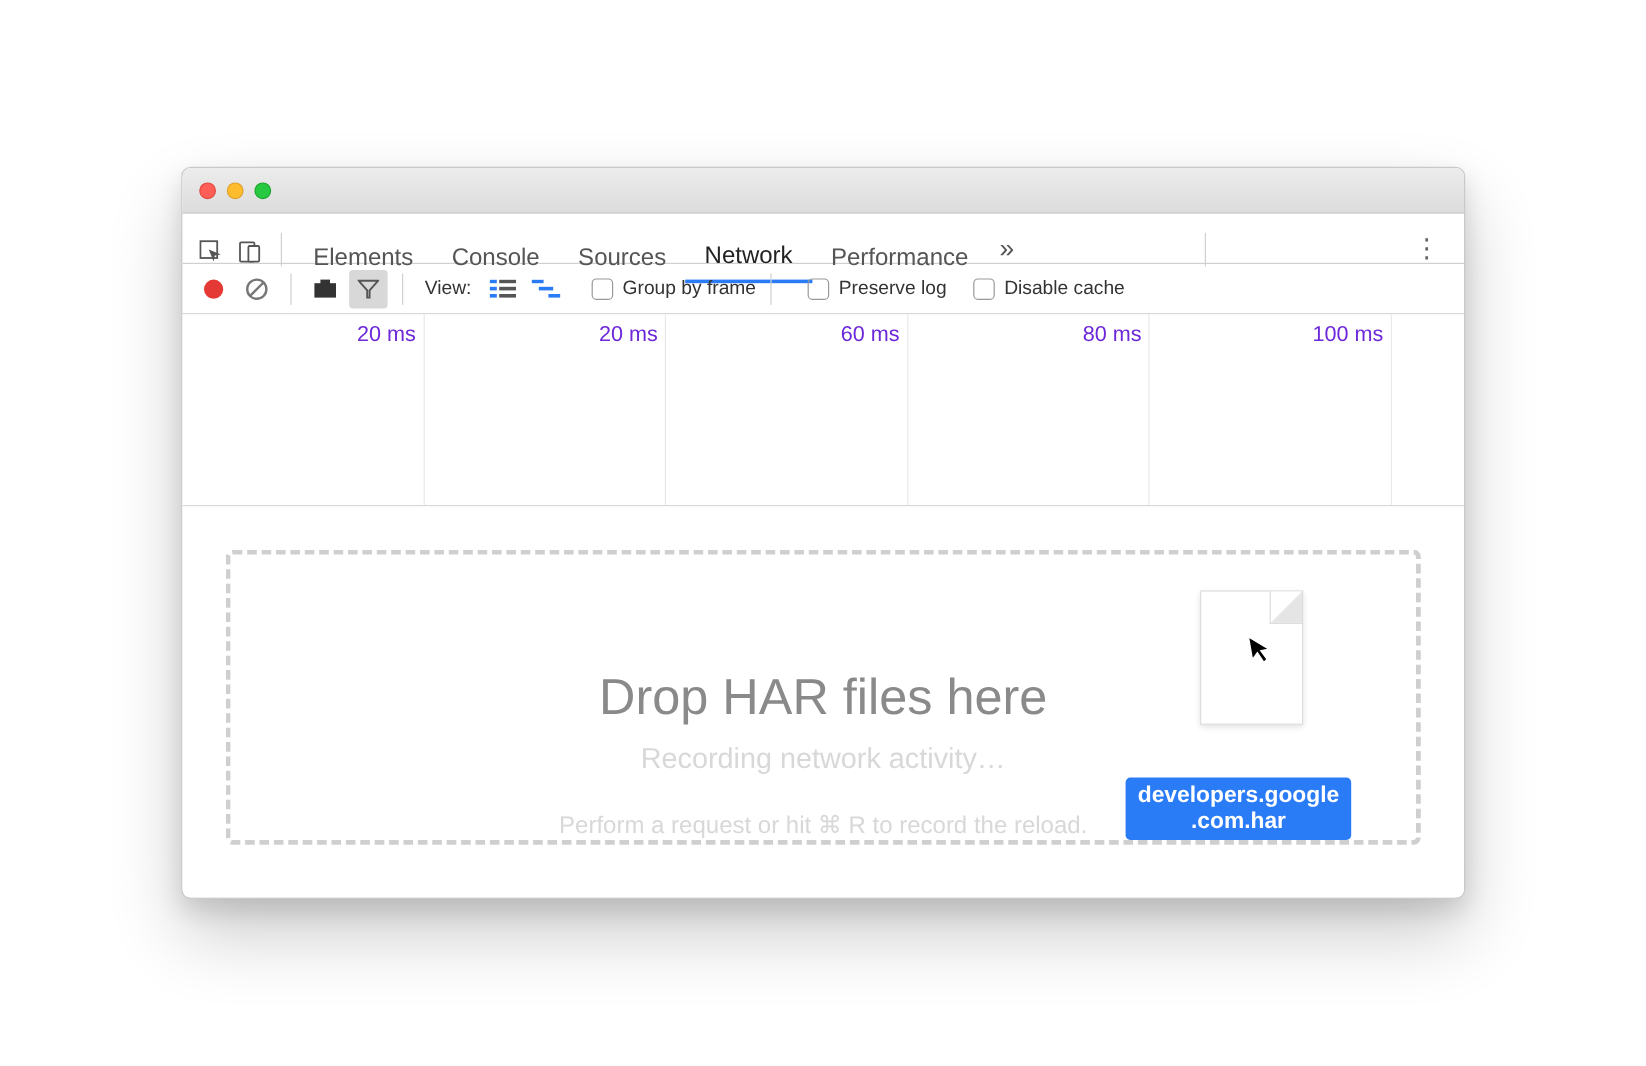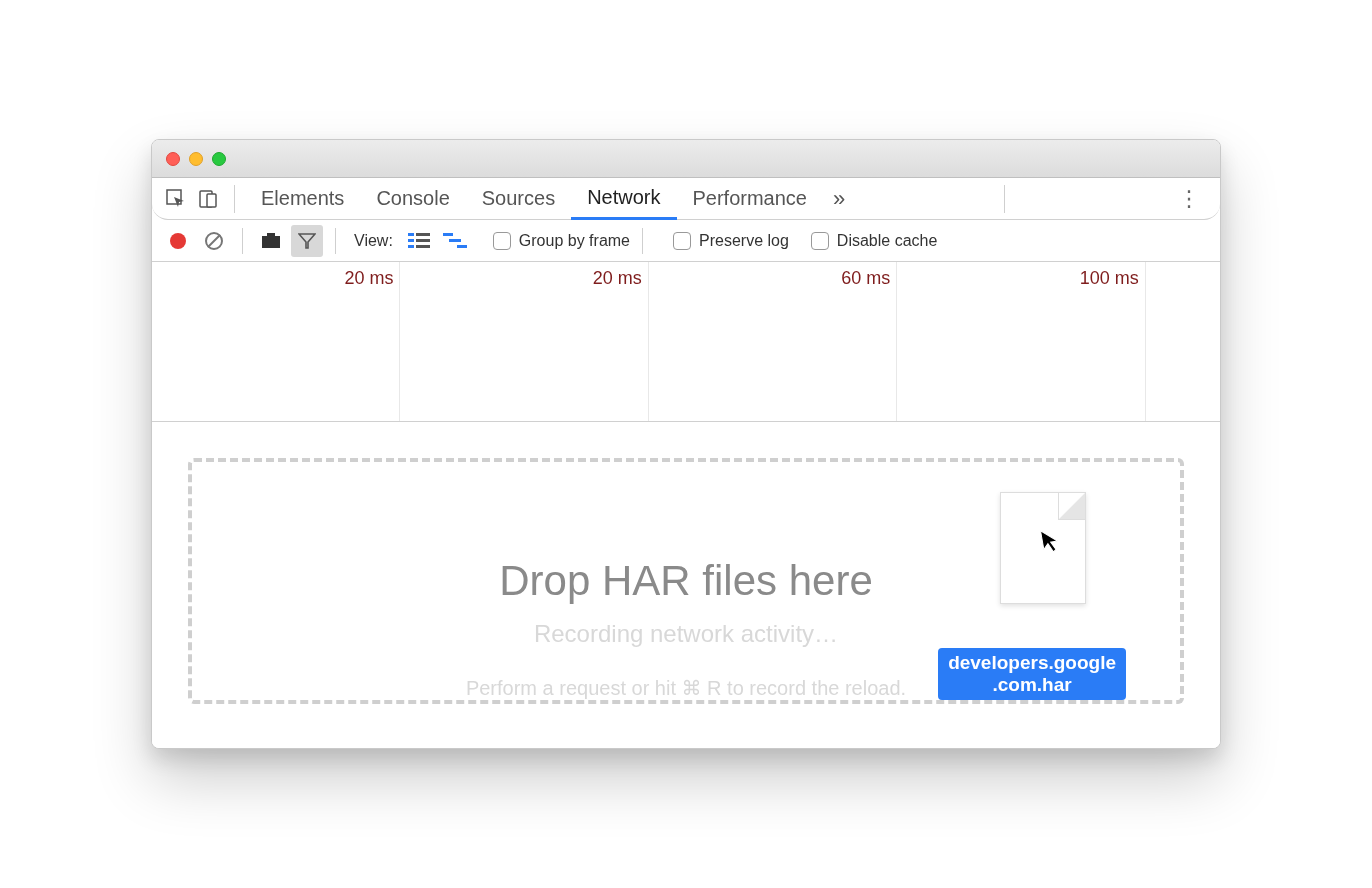--- a/index.html
+++ b/index.html
@@ -29,22 +29,22 @@
   position: relative;
 }
 .traffic { display:flex; gap:9px; position:absolute; left:14px; }
 .tl { width:14px; height:14px; border-radius:50%; }
 .tl.close{background:#ff5f57;border:1px solid #e1483f;}
 .tl.min{background:#ffbd2e;border:1px solid #e0a028;}
 .tl.max{background:#28c940;border:1px solid #1fa830;}
 .title { margin:0 auto; font-size:18px; color:#3a3a3a; }
 .tabbar {
   height:42px; border-bottom:1px solid #d0d0d0;
-  display:flex; align-items:center; padding:0 8px;
-  font-size:20px; color:#555;border-radius:16px;
+  display:flex; align-items:flex-start; padding:16px 8px;
+  font-size:20px; color:#555;
 }
 .tabbar .icon-btn{width:32px;height:32px;display:flex;align-items:center;justify-content:center;border-radius:3px;}
 .tabbar .divider{width:1px;height:28px;background:#cfcfcf;margin:0 10px;}
 .tab{padding:0 16px;height:42px;display:flex;align-items:center;cursor:pointer;color:#555;}
 .tab.active{color:#222;border-bottom:3px solid #2a7cf6;font-weight:500;margin-bottom:-1px;}
 .more{font-size:22px;padding:0 10px;color:#555;}
 .menu-dots{margin-left:auto;padding:0 14px;font-size:22px;color:#666;letter-spacing:-2px;}
 .toolbar{
   height:42px;border-bottom:1px solid #d0d0d0;display:flex;align-items:center;
   padding:0 10px;font-size:16px;color:#333;gap:4px;
@@ -54,21 +54,21 @@
 .record-dot{width:16px;height:16px;border-radius:50%;background:#e53935;}
 .vdiv{width:1px;height:26px;background:#cfcfcf;margin:0 8px;}
 .viewlabel{margin:0 6px;}
 .checkbox{width:18px;height:18px;border:1.5px solid #999;border-radius:4px;display:inline-block;margin-right:8px;vertical-align:-3px;}
 .opt{display:flex;align-items:center;margin-left:18px;white-space:nowrap;}
 .timeline{
   height:160px;border-bottom:1px solid #d0d0d0;background:#fff;display:flex;
 }
 .timecol{flex:1;border-right:1px solid #e8e8e8;position:relative;}
 .timecol:last-child{border-right:none;}
-.timelabel{position:absolute;top:6px;right:6px;color:#7f1d1d;font-size:18px;}
+.timelabel{position:absolute;top:6px;right:6px;color:#6d28d9;font-size:18px;}
 .dropzone-wrap{
   padding:36px 36px 44px 36px;background:#fff;
 }
 .dropzone{
   border:4px dashed #cfcfcf;border-radius:6px;height:246px;position:relative;
 }
 .bgtexts{
   position:absolute;top:0;left:0;right:0;bottom:0;display:flex;flex-direction:column;
   align-items:center;justify-content:flex-end;color:#d8d8d8;font-size:24px;pointer-events:none;
 }
@@ -189,20 +189,23 @@
     <div class="timecol">
         <span class="timelabel">20 ms</span>
       </div>
     <div class="timecol">
         <span class="timelabel">20 ms</span>
       </div>
     <div class="timecol">
         <span class="timelabel">60 ms</span>
       </div>
     <div class="timecol">
+        <span class="timelabel">80 ms</span>
+      </div>
+    <div class="timecol">
         <span class="timelabel">100 ms</span>
       </div>
     <div class="timecol" style="flex:0.3">
         <span class="timelabel"></span>
       </div>
   </div>
 
   <div class="dropzone-wrap">
     <div class="dropzone">
       <div class="bgtexts">

